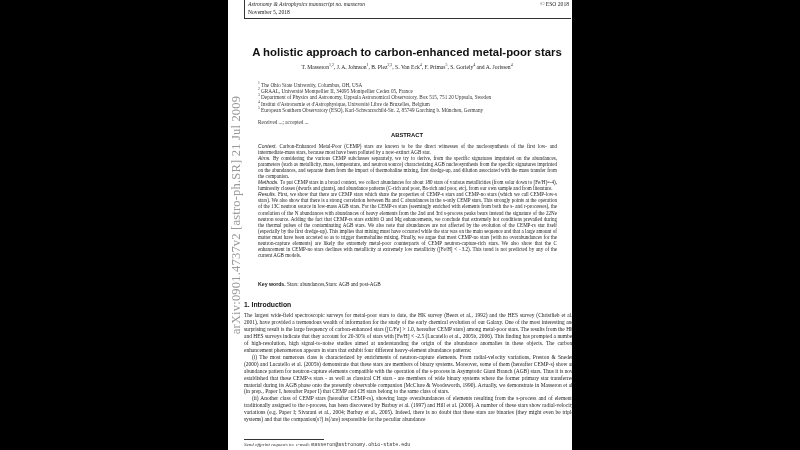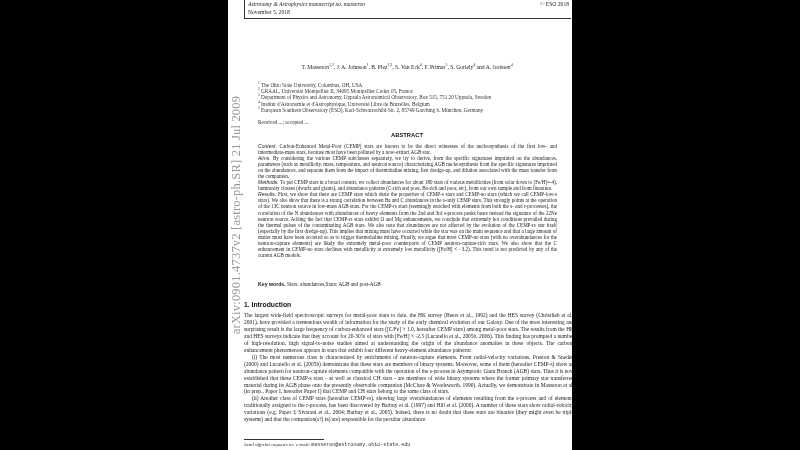--- a/index.html
+++ b/index.html
@@ -38,20 +38,21 @@
   <div class="header">
     <span class="l1">Astronomy &amp; Astrophysics manuscript no. masseron</span>
     <span class="l2">November 5, 2018</span>
     <span class="r1">© ESO 2018</span>
   </div>
 
   <div class="arxiv">
     <span>arXiv:0901.4737v2  [astro-ph.SR]  21 Jul 2009</span>
   </div>
 
+  <div class="title">A holistic approach to carbon-enhanced metal-poor stars</div>
 
   <div class="authors">
     <span><span>T. Masseron</span><sup>1,2</sup></span>,
     <span><span>J. A. Johnson</span><sup>1</sup></span>,
     <span><span>B. Plez</span><sup>2,3</sup></span>,
     <span><span>S. Van Eck</span><sup>4</sup></span>,
     <span><span>F. Primas</span><sup>5</sup></span>,
     <span><span>S. Goriely</span><sup>4</sup></span>
     and
     <span><span>A. Jorissen</span><sup>4</sup></span>

